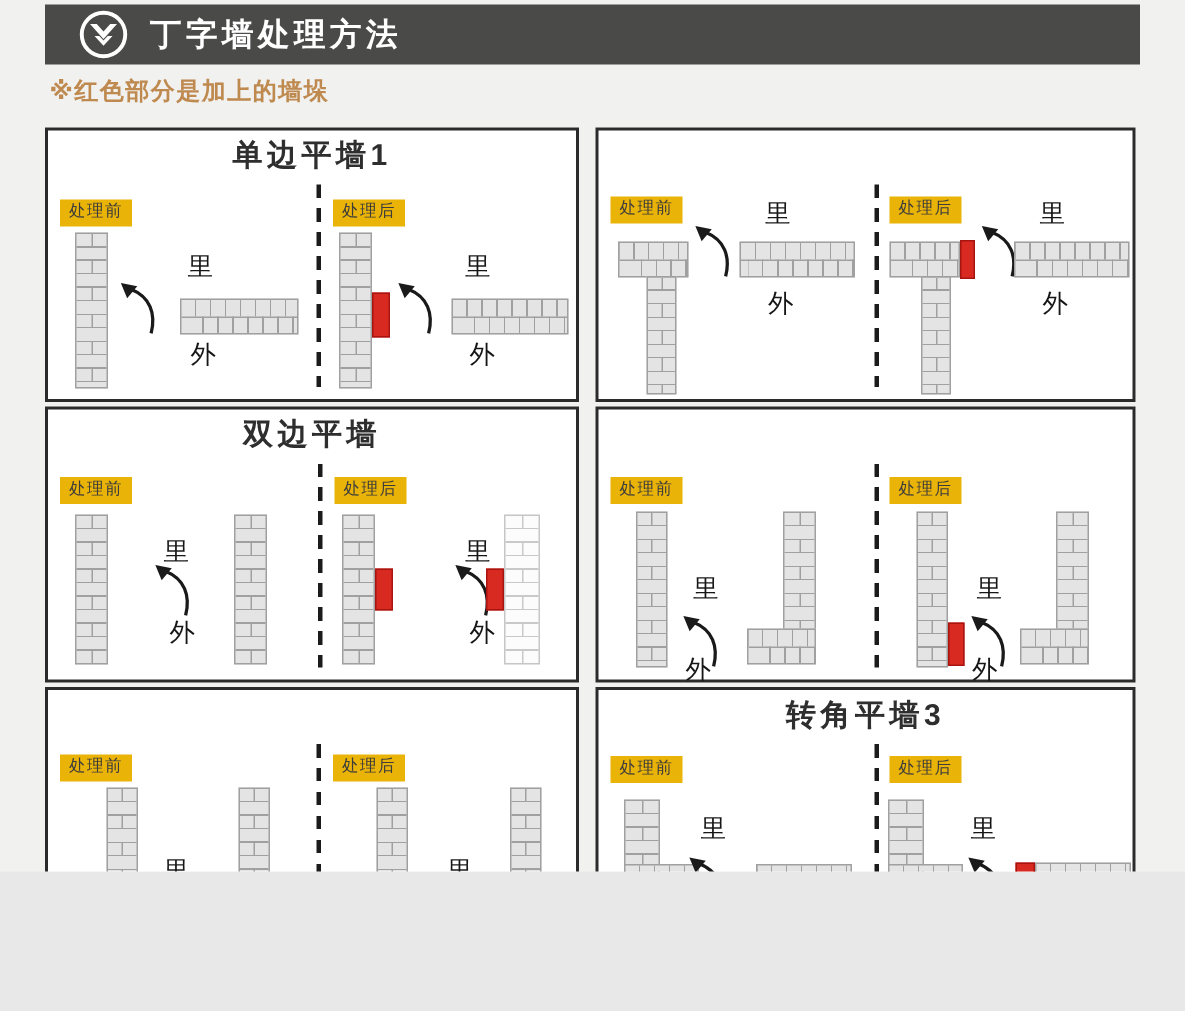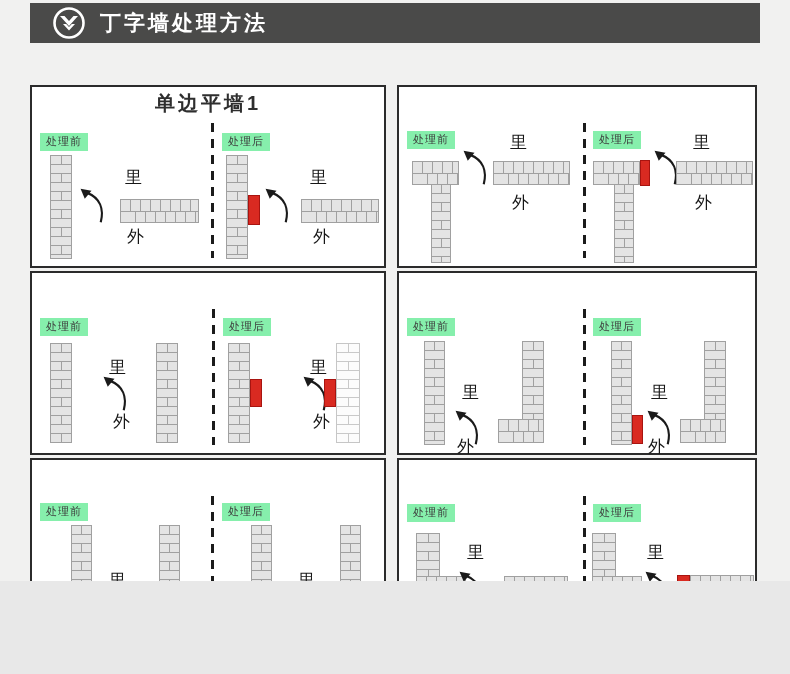--- a/index.html
+++ b/index.html
@@ -20,21 +20,21 @@
   .p1{left:30px;top:85px;width:356px;height:183px;}
   .p2{left:397px;top:85px;width:360px;height:183px;}
   .p3{left:30px;top:271px;width:356px;height:184px;}
   .p4{left:397px;top:271px;width:360px;height:184px;}
   .p5{left:30px;top:458px;width:356px;height:184px;}
   .p6{left:397px;top:458px;width:360px;height:184px;}
 
   .ptitle{position:absolute;left:0;right:0;top:3px;text-align:center;
           font-size:20px;color:#2e2e2e;letter-spacing:3px;font-weight:bold;}
 
-  .tag{position:absolute;background:#86efac;color:#3c3c3c;font-size:11px;
+  .tag{position:absolute;background:#eab308;color:#3c3c3c;font-size:11px;
        padding:2px 6px;letter-spacing:1px;line-height:1.25;white-space:nowrap;}
 
   .divider{position:absolute;top:36px;bottom:8px;width:3px;
            background:repeating-linear-gradient(to bottom,#1b1b1b 0 9px,transparent 9px 16px);}
 
   .lbl{position:absolute;font-size:17px;color:#161616;line-height:1;}
 
   
   .vwall{position:absolute;box-sizing:border-box;border:1px solid #a0a0a0;background-color:#e4e4e4;
     background-image:
@@ -66,20 +66,21 @@
 
   <div class="hdr">
     <svg class="logo" viewBox="0 0 34 34">
       <circle cx="17" cy="17" r="14.5" fill="none" stroke="#ffffff" stroke-width="2.6"></circle>
       <path d="M8 10 L17 20 L26 10 L21.5 10 L17 15 L12.5 10 Z" fill="#ffffff"></path>
       <path d="M11 18 L17 24.5 L23 18 L19.8 18 L17 21 L14.2 18 Z" fill="#ffffff"></path>
     </svg>
     <div class="title">丁字墙处理方法</div>
   </div>
 
+  <div class="note">※红色部分是加上的墙垛</div>
 
   <div class="panel p1">
     <div class="ptitle">单边平墙1</div>
     <div class="tag" style="left:8px;top:46px">处理前</div>
     <div class="vwall" style="left:18px;top:68px;width:22px;height:104px"></div>
     <svg class="arr" style="left:46px;top:100px" viewBox="0 0 32 44">
       <path d="M27 42 C 31 26, 26 13, 11 7" fill="none" stroke="#1a1a1a" stroke-width="2.6"></path>
       <path d="M3 2 L16 4.5 L8 14 Z" fill="#1a1a1a"></path>
     </svg>
     <div class="lbl" style="left:93px;top:82px">里</div>
@@ -117,20 +118,21 @@
     <svg class="arr" style="left:253px;top:62px" viewBox="0 0 32 44">
       <path d="M27 42 C 31 26, 26 13, 11 7" fill="none" stroke="#1a1a1a" stroke-width="2.6"></path>
       <path d="M3 2 L16 4.5 L8 14 Z" fill="#1a1a1a"></path>
     </svg>
     <div class="lbl" style="left:294px;top:47px">里</div>
     <div class="hwall" style="left:277px;top:74px;width:77px;height:24px"></div>
     <div class="lbl" style="left:296px;top:107px">外</div>
   </div>
 
   <div class="panel p3">
+    <div class="ptitle">双边平墙</div>
     <div class="tag" style="left:8px;top:45px">处理前</div>
     <div class="vwall" style="left:18px;top:70px;width:22px;height:100px"></div>
     <div class="lbl" style="left:77px;top:86px">里</div>
     <svg class="arr" style="left:69px;top:102px" viewBox="0 0 32 44">
       <path d="M27 42 C 31 26, 26 13, 11 7" fill="none" stroke="#1a1a1a" stroke-width="2.6"></path>
       <path d="M3 2 L16 4.5 L8 14 Z" fill="#1a1a1a"></path>
     </svg>
     <div class="lbl" style="left:81px;top:140px">外</div>
     <div class="vwall" style="left:124px;top:70px;width:22px;height:100px"></div>
     <div class="divider" style="left:180px"></div>
@@ -191,20 +193,21 @@
     <div class="lbl" style="left:266px;top:112px">里</div>
     <svg class="arr" style="left:257px;top:135px" viewBox="0 0 32 44">
       <path d="M27 42 C 31 26, 26 13, 11 7" fill="none" stroke="#1a1a1a" stroke-width="2.6"></path>
       <path d="M3 2 L16 4.5 L8 14 Z" fill="#1a1a1a"></path>
     </svg>
     <div class="lbl" style="left:261px;top:165px">外</div>
     <div class="vwall" style="left:308px;top:65px;width:21px;height:101px"></div>
   </div>
 
   <div class="panel p6">
+    <div class="ptitle">转角平墙3</div>
     <div class="tag" style="left:8px;top:44px">处理前</div>
     <div class="vwall" style="left:17px;top:73px;width:24px;height:58px"></div>
     <div class="hwall" style="left:17px;top:116px;width:50px;height:15px"></div>
     <div class="lbl" style="left:68px;top:84px">里</div>
     <svg class="arr" style="left:58px;top:110px" viewBox="0 0 32 44">
       <path d="M27 42 C 31 26, 26 13, 11 7" fill="none" stroke="#1a1a1a" stroke-width="2.6"></path>
       <path d="M3 2 L16 4.5 L8 14 Z" fill="#1a1a1a"></path>
     </svg>
     <div class="lbl" style="left:63px;top:149px">外</div>
     <div class="hwall" style="left:105px;top:116px;width:64px;height:25px"></div>

